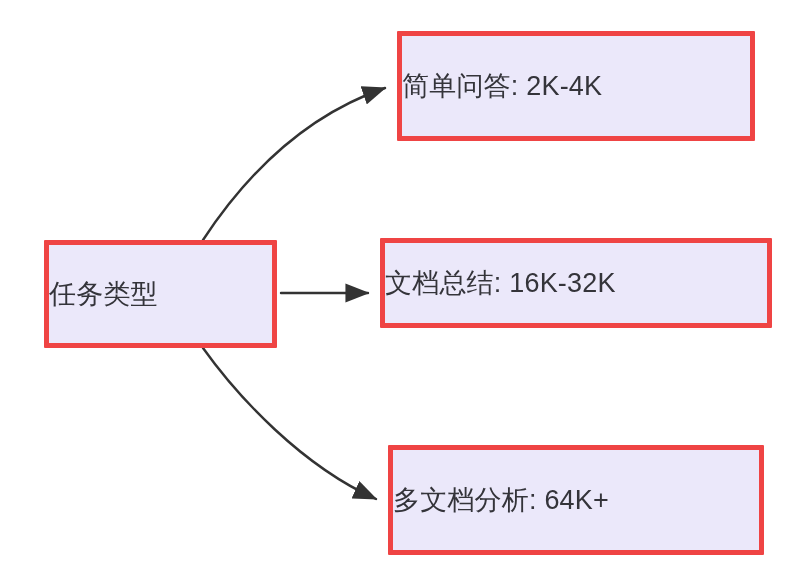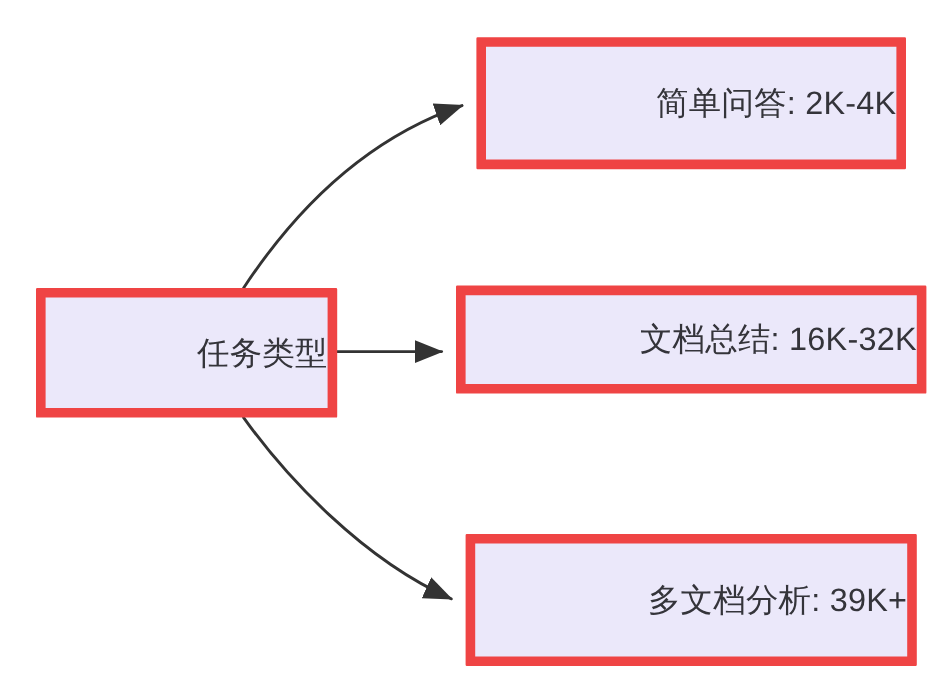--- a/index.html
+++ b/index.html
@@ -23,36 +23,36 @@
     left: 0;
     top: 0;
     width: 787px;
     height: 572px;
     pointer-events: none;
   }
   .node {
     position: absolute;
     box-sizing: border-box;
     background: #ebe8fa;
-    border: 8px solid #ef4444;
+    border: 5px solid #ef4444;
     border-radius: 1px;
     display: flex;
     align-items: center;
-    justify-content: flex-end;
+    justify-content: flex-start;
     text-align: center;
   }
   .node-label {
     color: #34343a;
     font-size: 27px;
     line-height: 1.2;
     letter-spacing: 0.2px;
     white-space: nowrap;
   }
   
-  #node-task-type   { left: 30px;  top: 240px; width: 251px; height: 108px; }
+  #node-task-type   { left: 44px;  top: 240px; width: 233px; height: 108px; }
   #node-simple-qa   { left: 397px; top: 31px;  width: 358px; height: 110px; }
   #node-doc-summary { left: 380px; top: 238px; width: 392px; height: 90px; }
   #node-multi-doc   { left: 388px; top: 445px; width: 376px; height: 110px; }
 </style>
 </head>
 <body>
 
 <div id="diagram">
 
   <svg id="edge-layer" width="787" height="572" viewBox="0 0 787 572" xmlns="http://www.w3.org/2000/svg">
@@ -75,16 +75,16 @@
 
   <div class="node" id="node-simple-qa">
     <span class="node-label">简单问答: 2K-4K</span>
   </div>
 
   <div class="node" id="node-doc-summary">
     <span class="node-label">文档总结: 16K-32K</span>
   </div>
 
   <div class="node" id="node-multi-doc">
-    <span class="node-label">多文档分析: 39K+</span>
+    <span class="node-label">多文档分析: 64K+</span>
   </div>
 
 </div>
 
 </body></html>

